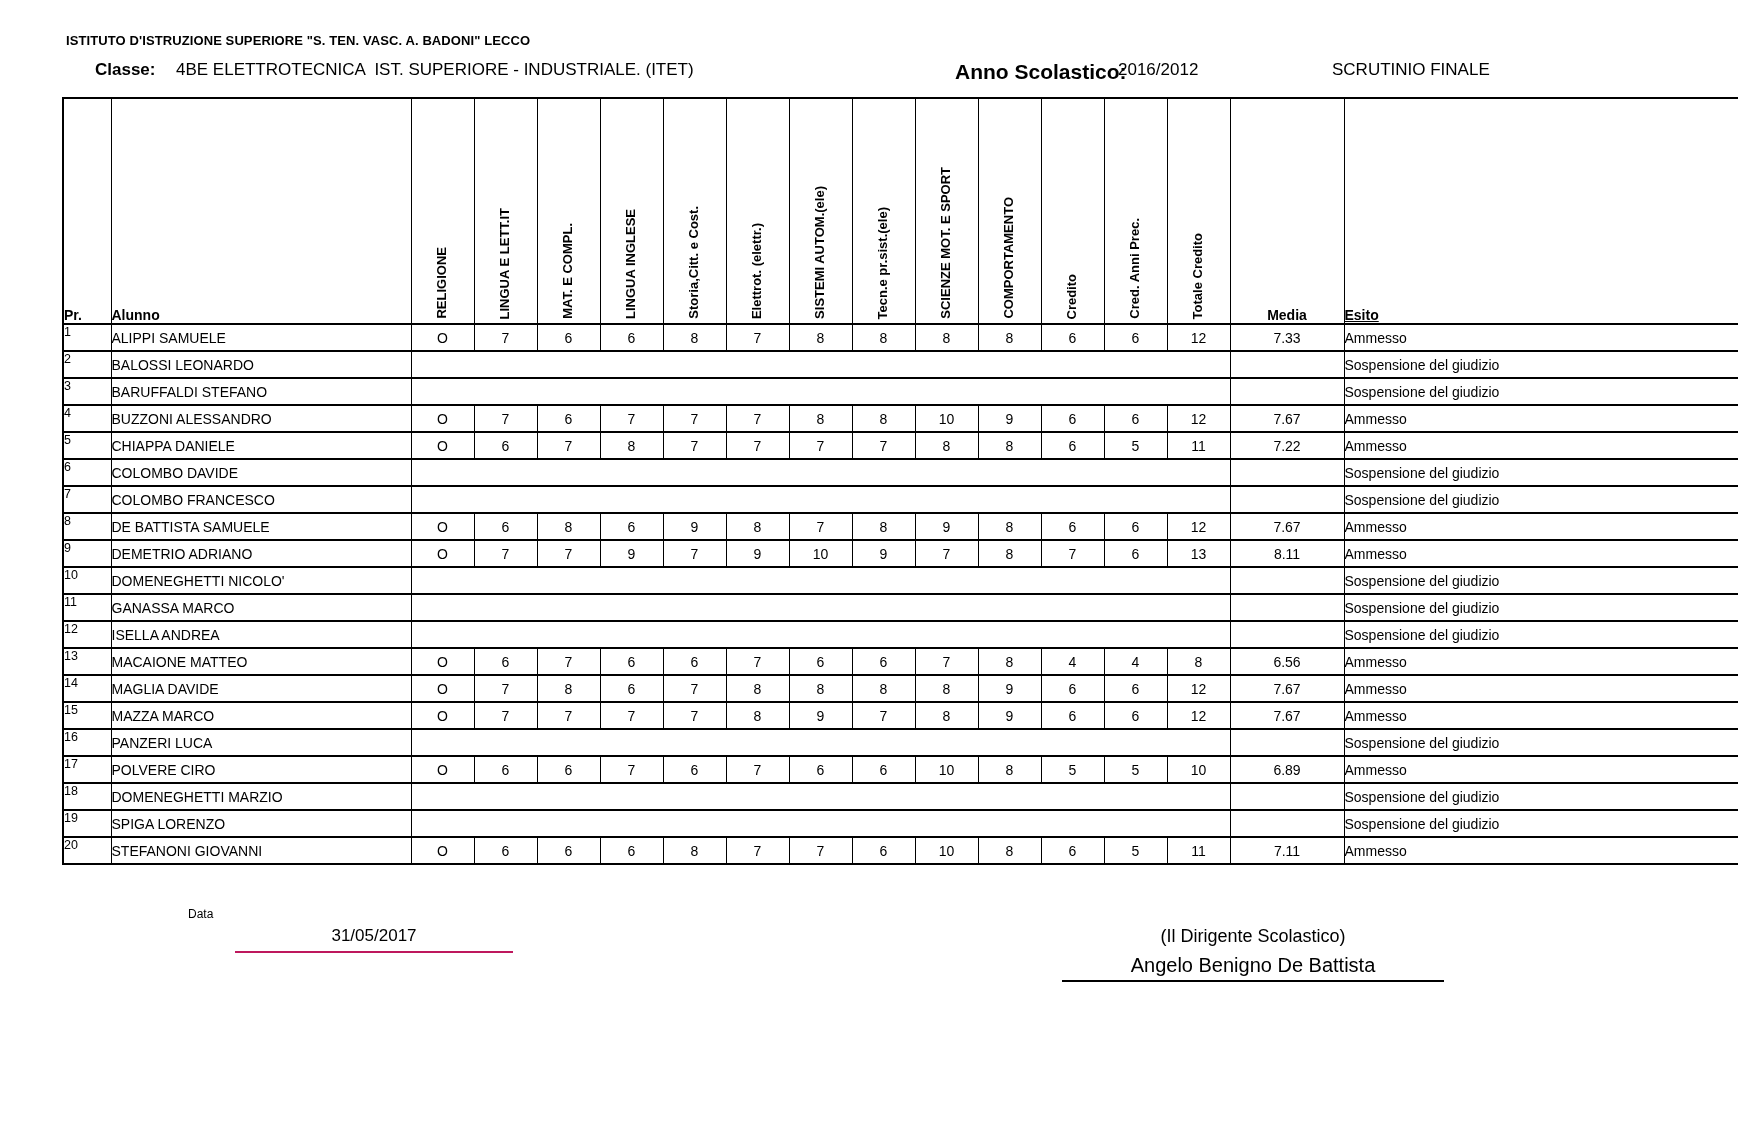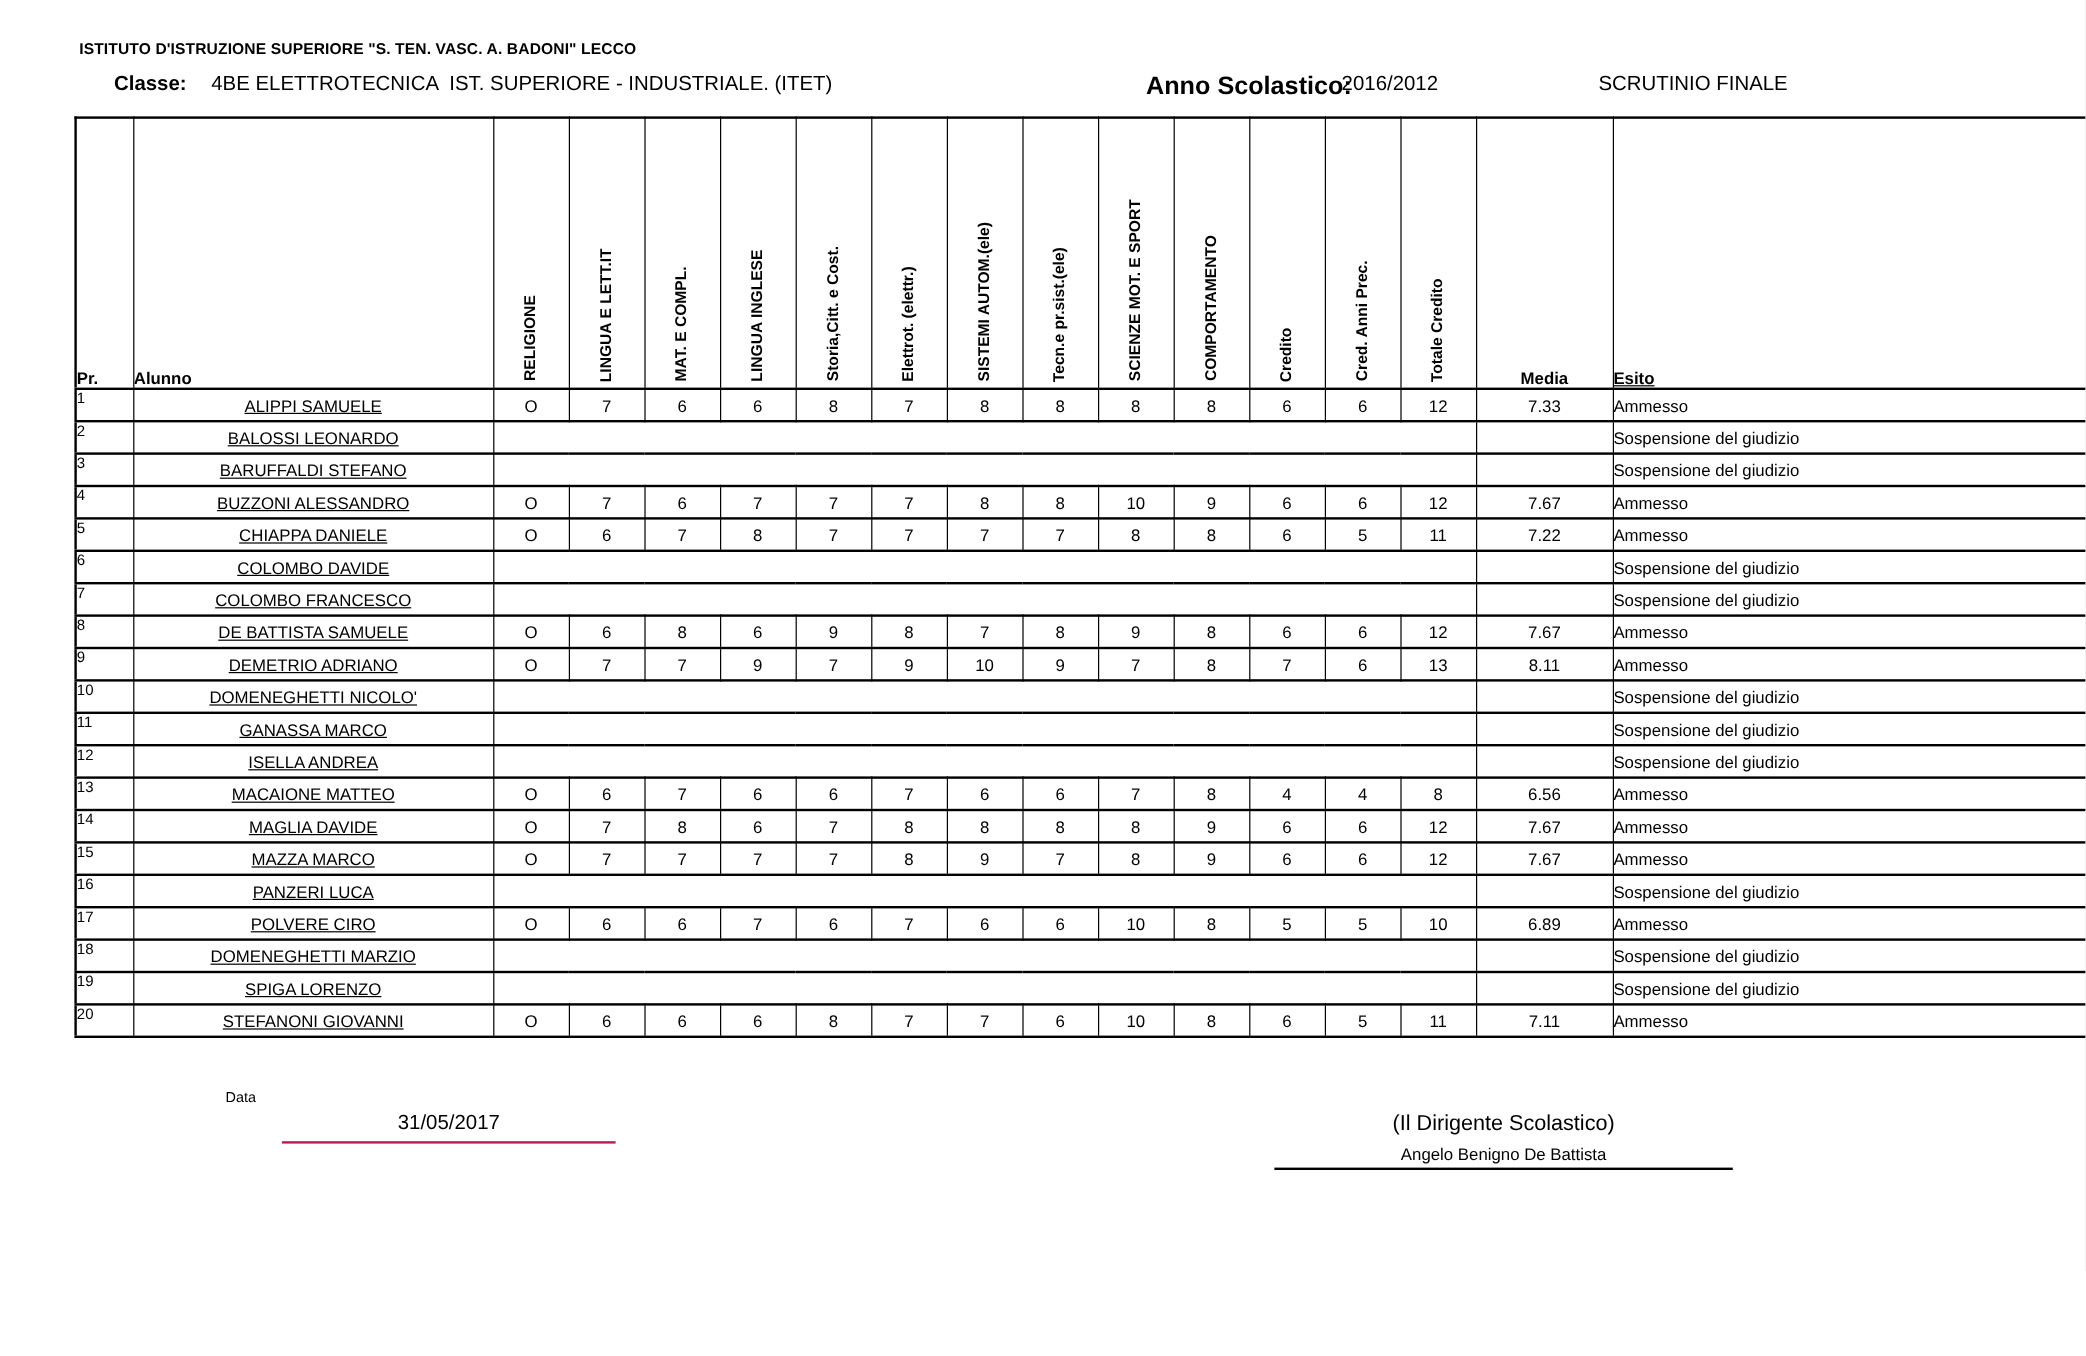--- a/index.html
+++ b/index.html
@@ -49,36 +49,36 @@
     transform: rotate(180deg);
     white-space: nowrap;
     font-size: 13px;
     font-weight: bold;
     line-height: 1.1;
   }
   th.h-media { vertical-align: bottom; text-align: center; font-size: 14px; font-weight: bold; padding-bottom: 2px; }
   th.h-esito { vertical-align: bottom; text-align: left; font-size: 14px; font-weight: bold; padding: 0 0 2px 3px; text-decoration: underline; }
 
   td.c-pr { vertical-align: top; text-align: left; font-size: 12.5px; padding: 1px 0 0 2px; }
-  td.c-alunno { text-align: center; font-size: 14px; padding-left: 4px; text-decoration: underline; }
+  td.c-alunno { text-align: left; font-size: 14px; padding-left: 4px; }
   td.c-grade { text-align: center; font-size: 14px; }
   td.c-grades-empty { background: #fff; }
   td.c-media { text-align: center; font-size: 14px; }
   td.c-esito { text-align: left; font-size: 14px; padding-left: 4px; }
 
   
   .data-label { left: 188px; top: 907px; font-size: 12px; }
   .date-line {
     left: 235px; top: 926px; width: 278px;
     text-align: center; font-size: 17px;
     border-bottom: 2px solid #be185d; padding-bottom: 5px;
   }
   .dirigente-box { left: 1062px; top: 926px; width: 382px; text-align: center; }
   .dirigente-title { font-size: 18px; }
-  .dirigente-name { font-size: 14px; margin-top: 7px; border-bottom: 2px solid #000; padding-bottom: 3px; }
+  .dirigente-name { font-size: 20px; margin-top: 7px; border-bottom: 2px solid #000; padding-bottom: 3px; }
 </style>
 </head>
 <body>
 
 <div class="page">
 
   <div class="abs institute">ISTITUTO D'ISTRUZIONE SUPERIORE "S. TEN. VASC. A. BADONI" LECCO</div>
   <div class="abs classe-label">Classe:</div>
   <div class="abs classe-value">4BE ELETTROTECNICA  IST. SUPERIORE - INDUSTRIALE. (ITET)</div>
   <div class="abs anno-label">Anno Scolastico:</div>

